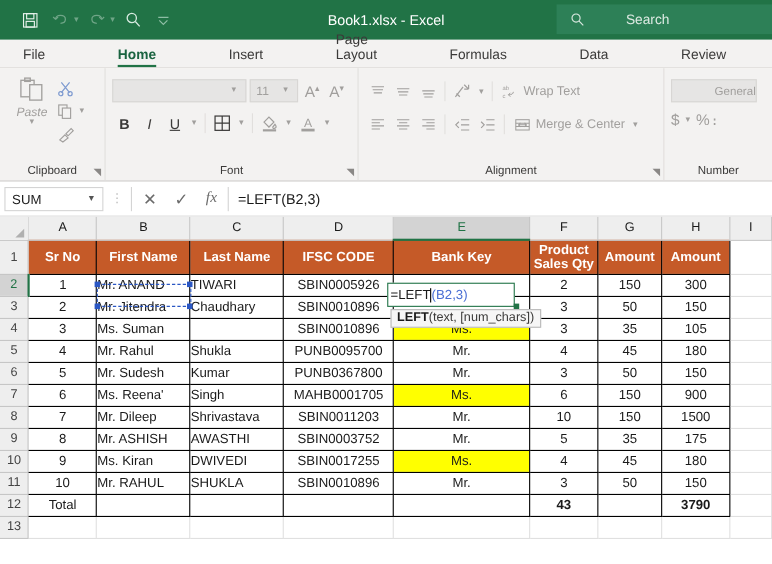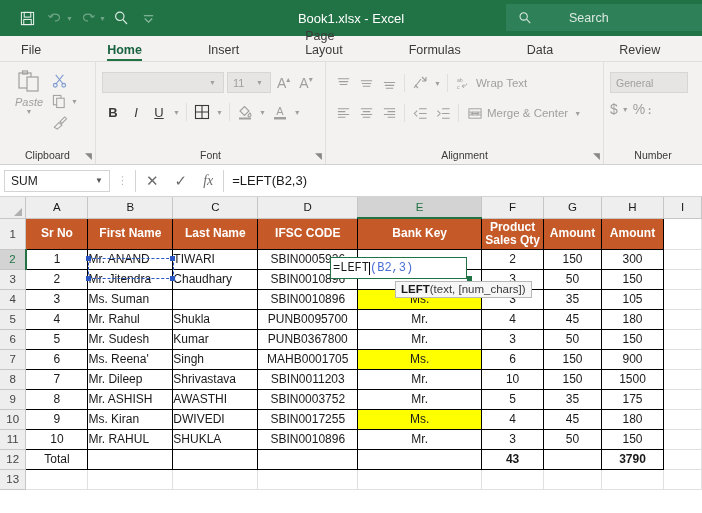--- a/index.html
+++ b/index.html
@@ -158,33 +158,34 @@
   }
   .wtxt { display: flex; align-items: center; gap: 4px; color: #a19f9d; font-size: 11.5px; padding-left: 4px; }
 
   
   .numfmt {
     width: 78px; height: 21px;
     background: #e6e5e4; border: 1px solid #d8d6d4;
     display: flex; align-items: center; padding-left: 5px;
     color: #a19f9d; font-size: 10.5px;
     margin-top: 6px;
+    justify-content: flex-end;
   }
   .numrow2 { display: flex; align-items: center; gap: 2px; padding-top: 8px; color: #a19f9d; font-size: 14px; }
 
   
   .fbar {
     height: 32px;
     background: #ffffff;
     display: flex; align-items: center;
     border-bottom: 1px solid #d4d4d4;
     padding: 0 4px;
   }
   .namebox {
-    width: 106px; height: 22px;
+    width: 90px; height: 22px;
     border: 1px solid #d4d4d4;
     background: #fff;
     display: flex; align-items: center; justify-content: space-between;
     padding: 0 6px;
     font-size: 12px; color: #1a1a1a;
   }
   .namebox .car2 { font-size: 8px; color: #555; }
   .fdots { color: #b9b9b9; font-size: 11px; padding: 0 7px; letter-spacing: 0; }
   .fbtns { display: flex; align-items: center; gap: 16px; padding: 0 10px; }
   .fb-x { color: #6b6b6b; font-size: 15px; }
@@ -772,23 +773,23 @@
     </tr>
   </tbody>
     </table>
 
   <div class="ants" style="left:88px; top:61px; width:86px; height:21px;"></div>
   <div class="hnd" style="left:86px; top:59px;"></div>
   <div class="hnd" style="left:170px; top:59px;"></div>
   <div class="hnd" style="left:86px; top:79px;"></div>
   <div class="hnd" style="left:170px; top:79px;"></div>
 
-  <div class="editcell" style="left:330px; top:60px; width:137px; height:22px;font-family:Liberation Mono, monospace;">
+  <div class="editcell" style="left:352px; top:60px; width:116px; height:22px;">
     <span class="fx-fn">=LEFT</span>
       <span class="caret"></span>
       <span class="fx-ref">(B2,3)</span>
   </div>
   <div class="fillhandle" style="left:467px; top:79px;"></div>
 
-  <div class="tooltip" style="left:355px; top:84px;margin-left:40px;">
+  <div class="tooltip" style="left:355px; top:84px;">
     <b>LEFT</b><span>(text, [num_chars])</span>
   </div>
 </div>
 
 </body></html>

